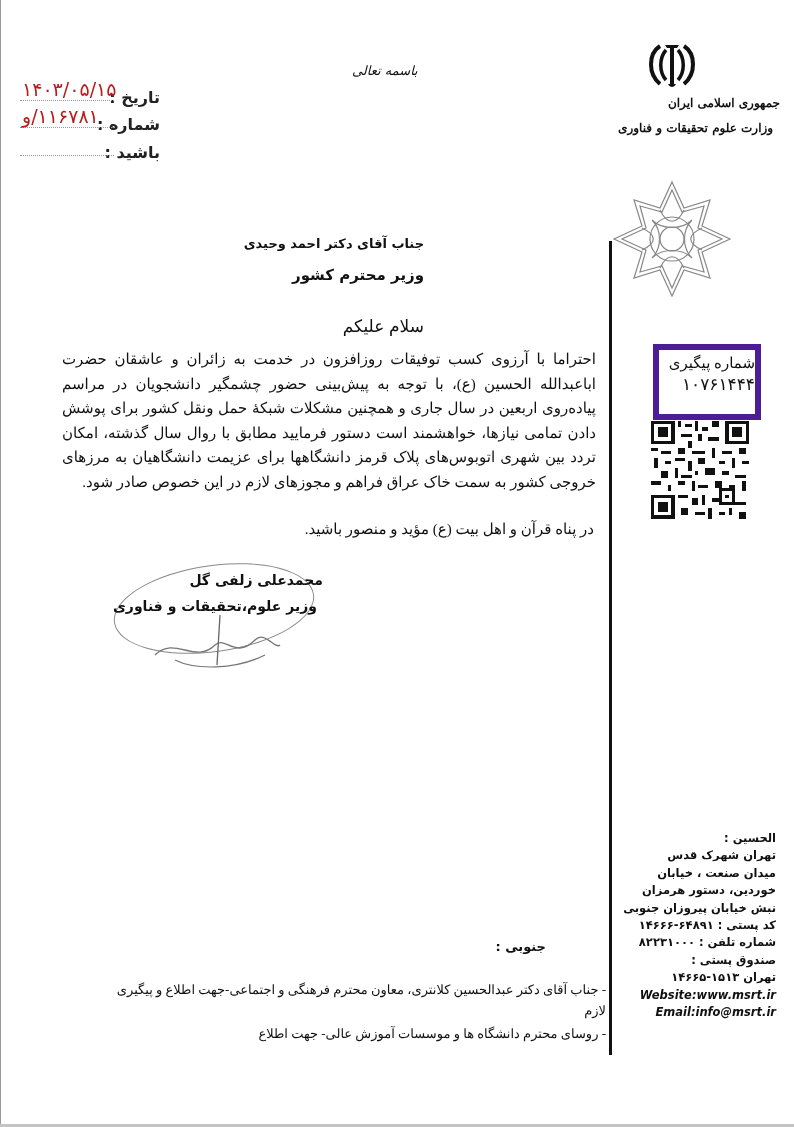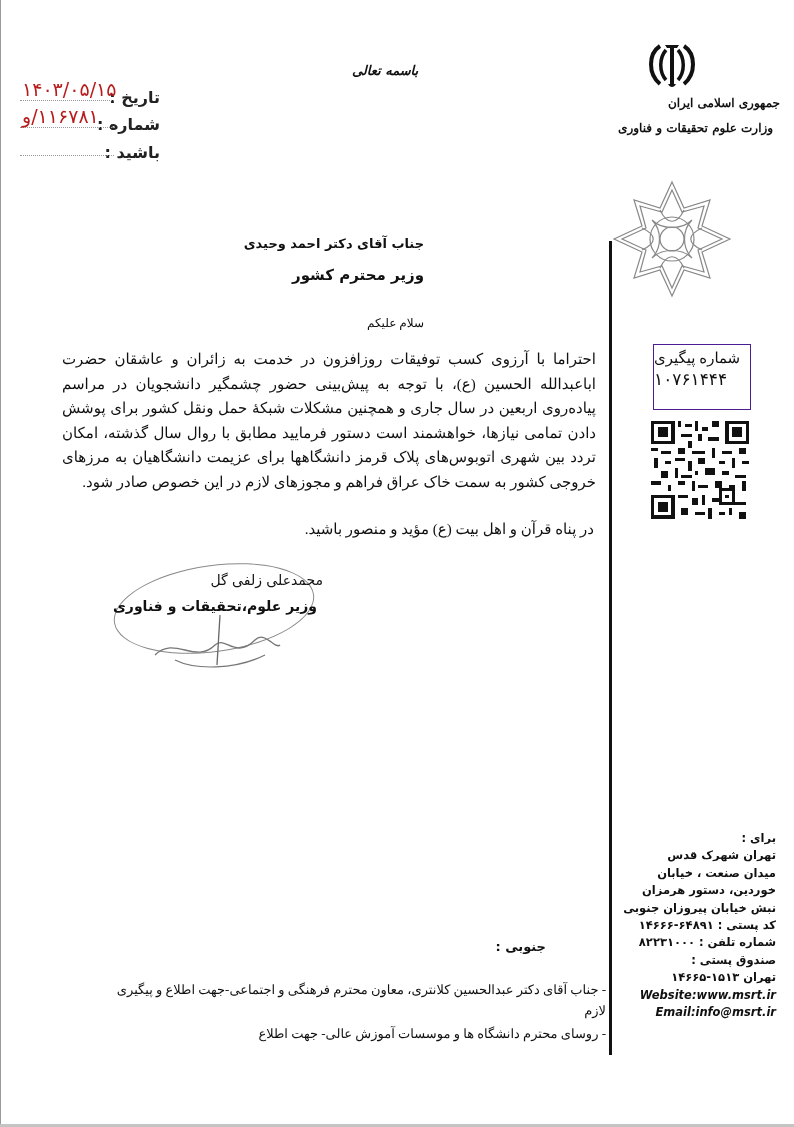--- a/index.html
+++ b/index.html
@@ -10,49 +10,49 @@
     .page-edge-left { position: absolute; left: 0; top: 0; width: 1px; height: 1124px; background: #9a9a9a; }
     .page-edge-bottom { position: absolute; left: 0; top: 1124px; width: 794px; height: 3px; background: #c4c4c4; }
     .abs { position: absolute; }
 
     
     .meta-row { position: absolute; left: 20px; width: 140px; height: 22px; direction: rtl; }
     .meta-label { position: absolute; right: 0; top: 4px; font-size: 16px; font-weight: bold; color: #222; }
     .meta-line { position: absolute; right: 46px; left: 0; top: 16px; border-bottom: 1px dotted #999; }
     .meta-value { position: absolute; left: 2px; top: -6px; font-size: 19px; color: #b91c1c; letter-spacing: 1px; font-family: "DejaVu Sans", sans-serif; }
 
-    .heading-bism { left: 352px; top: 63px; font-family: "DejaVu Serif", serif; font-style: italic; font-weight: bold; font-size: 13px; }
+    .heading-bism { left: 352px; top: 63px; font-family: "DejaVu Serif", serif; font-style: italic; font-weight: normal; font-size: 13px; }
 
     
     .emblem { left: 646px; top: 40px; width: 52px; height: 48px; }
     .org-line1 { left: 630px; top: 96px; width: 150px; font-family: "DejaVu Serif", serif; font-weight: bold; font-size: 12px; text-align: right; direction: rtl; }
     .org-line2 { left: 618px; top: 121px; width: 165px; font-family: "DejaVu Serif", serif; font-weight: bold; font-size: 12px; text-align: left; direction: rtl; }
 
     .ornament { left: 612px; top: 180px; width: 120px; height: 118px; }
 
     .divider { left: 609px; top: 241px; width: 3px; height: 814px; background: #111; }
 
     .addressee1 { right: 370px; top: 236px; font-weight: bold; font-size: 13px; direction: rtl; }
     .addressee2 { right: 370px; top: 266px; font-weight: bold; font-size: 15px; direction: rtl; }
-    .greeting { right: 370px; top: 316px; font-family: Liberation Serif, serif; font-size: 12px; direction: rtl; margin-left: 24px; }
+    .greeting { right: 370px; top: 316px; font-family: Liberation Sans, sans-serif; font-size: 17px; direction: rtl; margin-left: 24px; }
 
     .body-text {
       left: 62px; top: 347px; width: 534px; direction: rtl; text-align: justify; text-align-last: right;
       font-family: "Liberation Serif", serif; font-size: 15px; line-height: 24.5px;
     }
     .body-closing { right: 200px; top: 520px; font-family: "Liberation Serif", serif; font-size: 15px; direction: rtl; }
 
     .signature-area { left: 105px; top: 560px; width: 230px; height: 130px; }
     .sig-ellipse { position: absolute; left: 8px; top: 5px; width: 200px; height: 85px; border: 1.5px solid #8a8a8a; border-radius: 50%; transform: rotate(-8deg); }
-    .sig-name { position: absolute; right: 12px; top: 12px; font-weight: normal; font-size: 14px; direction: rtl; }
+    .sig-name { position: absolute; right: 12px; top: 12px; font-weight: bold; font-size: 14px; direction: rtl; }
     .sig-title { position: absolute; right: 18px; top: 38px; font-weight: bold; font-size: 14px; direction: rtl; }
     .sig-scribble { position: absolute; left: 40px; top: 55px; width: 140px; height: 60px; }
 
     
-    .tracking-box { left: 653px; top: 344px; width: 96px; height: 64px; border: 1px solid #4c1d95; text-align: left; }
+    .tracking-box { left: 653px; top: 344px; width: 96px; height: 64px; border: 6px solid #4c1d95; text-align: right; }
     .tracking-label { display: block; margin-top: 4px; font-family: "Liberation Serif", serif; font-size: 15px; direction: rtl; }
     .tracking-number { display: block; margin-top: 2px; font-family: Liberation Serif, serif; font-size: 17px; letter-spacing: 1px; }
     .qr { left: 651px; top: 418px; width: 98px; height: 103px; }
 
     
     .contact { left: 616px; top: 830px; width: 160px; direction: rtl; text-align: right; font-weight: bold; font-size: 11.5px; line-height: 17.4px; color: #111; }
     .contact .latin { direction: ltr; text-align: right; font-style: italic; font-size: 11.5px; }
 
     
     .copies-title { right: 248px; top: 939px; font-weight: bold; font-size: 13px; direction: rtl; }
@@ -196,21 +196,21 @@
       <rect x="20" y="27" width="2" height="1"></rect>
       <rect x="23" y="26" width="1" height="2"></rect>
       <rect x="26" y="27" width="2" height="2"></rect>
     <rect x="20" y="20" width="5" height="5"></rect>
       <rect x="21" y="21" width="3" height="3" fill="#fff"></rect>
       <rect x="22" y="22" width="1" height="1"></rect>
   </g>
 </svg>
 
 <div class="abs contact">
-  <div>برای :</div>
+  <div>الحسین :</div>
   <div>تهران شهرک قدس</div>
   <div>میدان صنعت ، خیابان</div>
   <div>خوردین، دستور هرمزان</div>
   <div>نبش خیابان پیروزان جنوبی</div>
   <div>کد پستی : ۶۴۸۹۱-۱۴۶۶۶</div>
   <div>شماره تلفن : ۸۲۲۳۱۰۰۰</div>
   <div>صندوق پستی :</div>
   <div>تهران ۱۵۱۳-۱۴۶۶۵</div>
   <div class="latin">Website:www.msrt.ir</div>
   <div class="latin">Email:info@msrt.ir</div>

